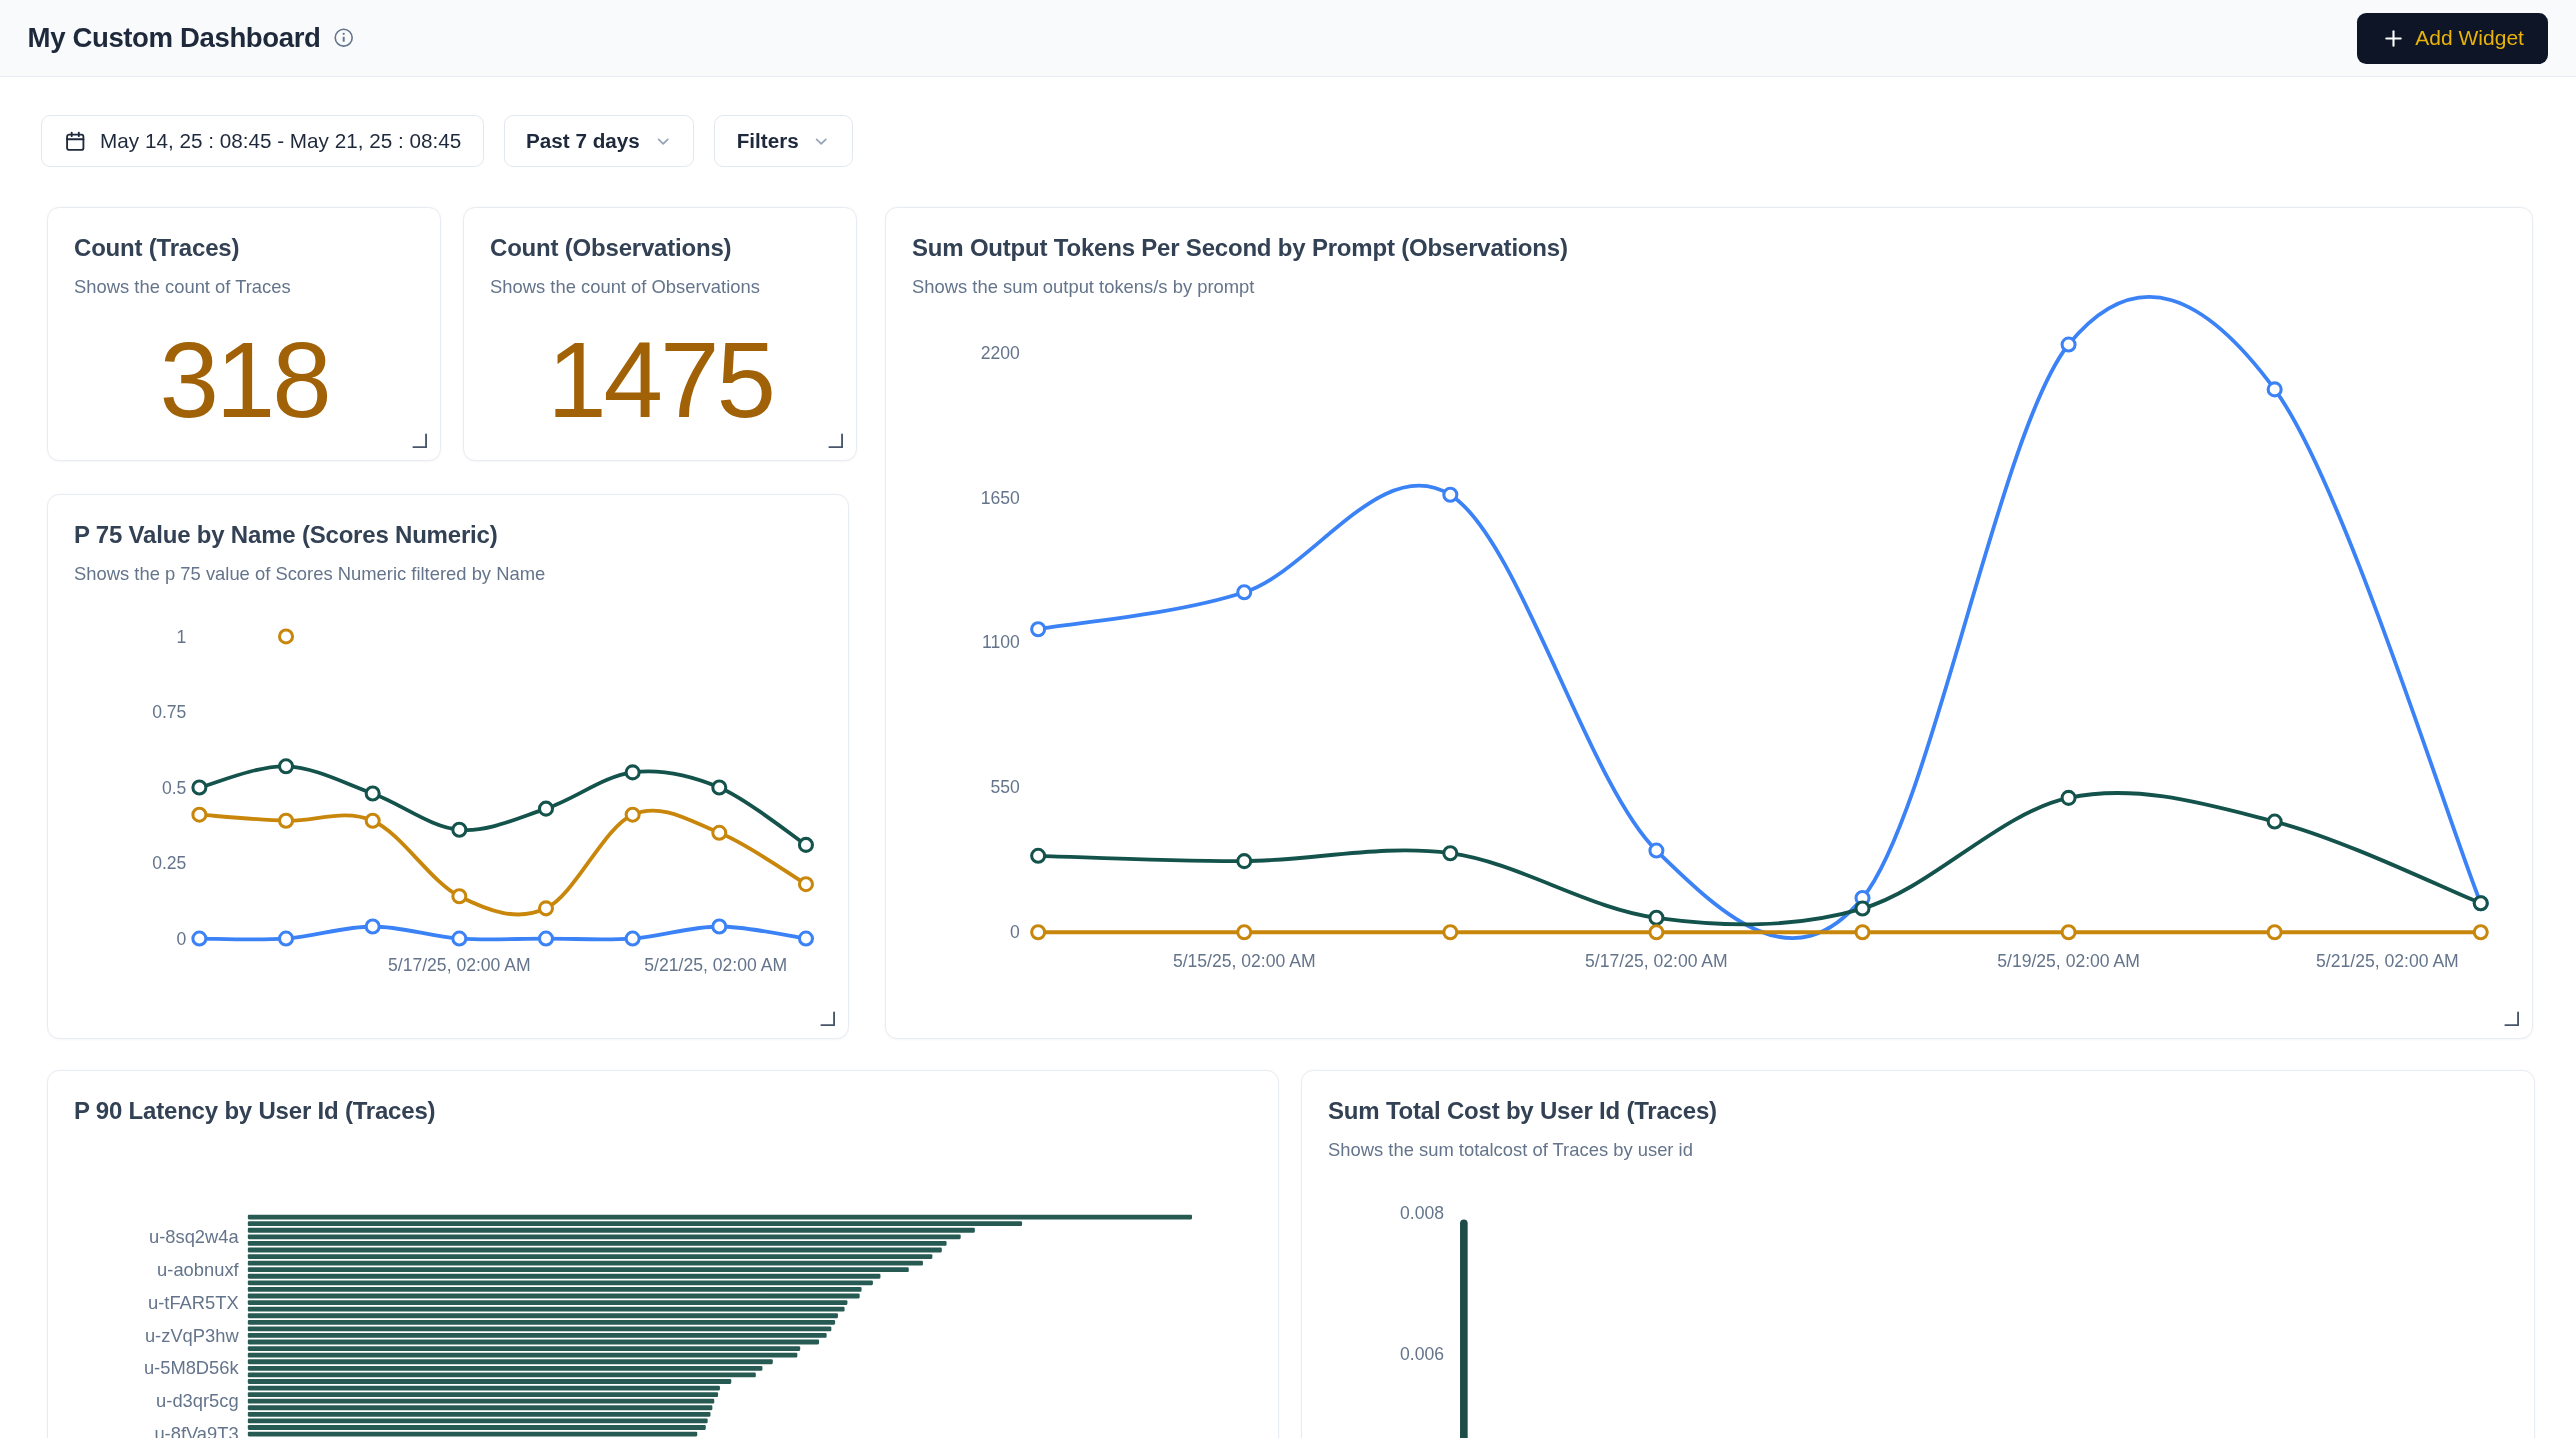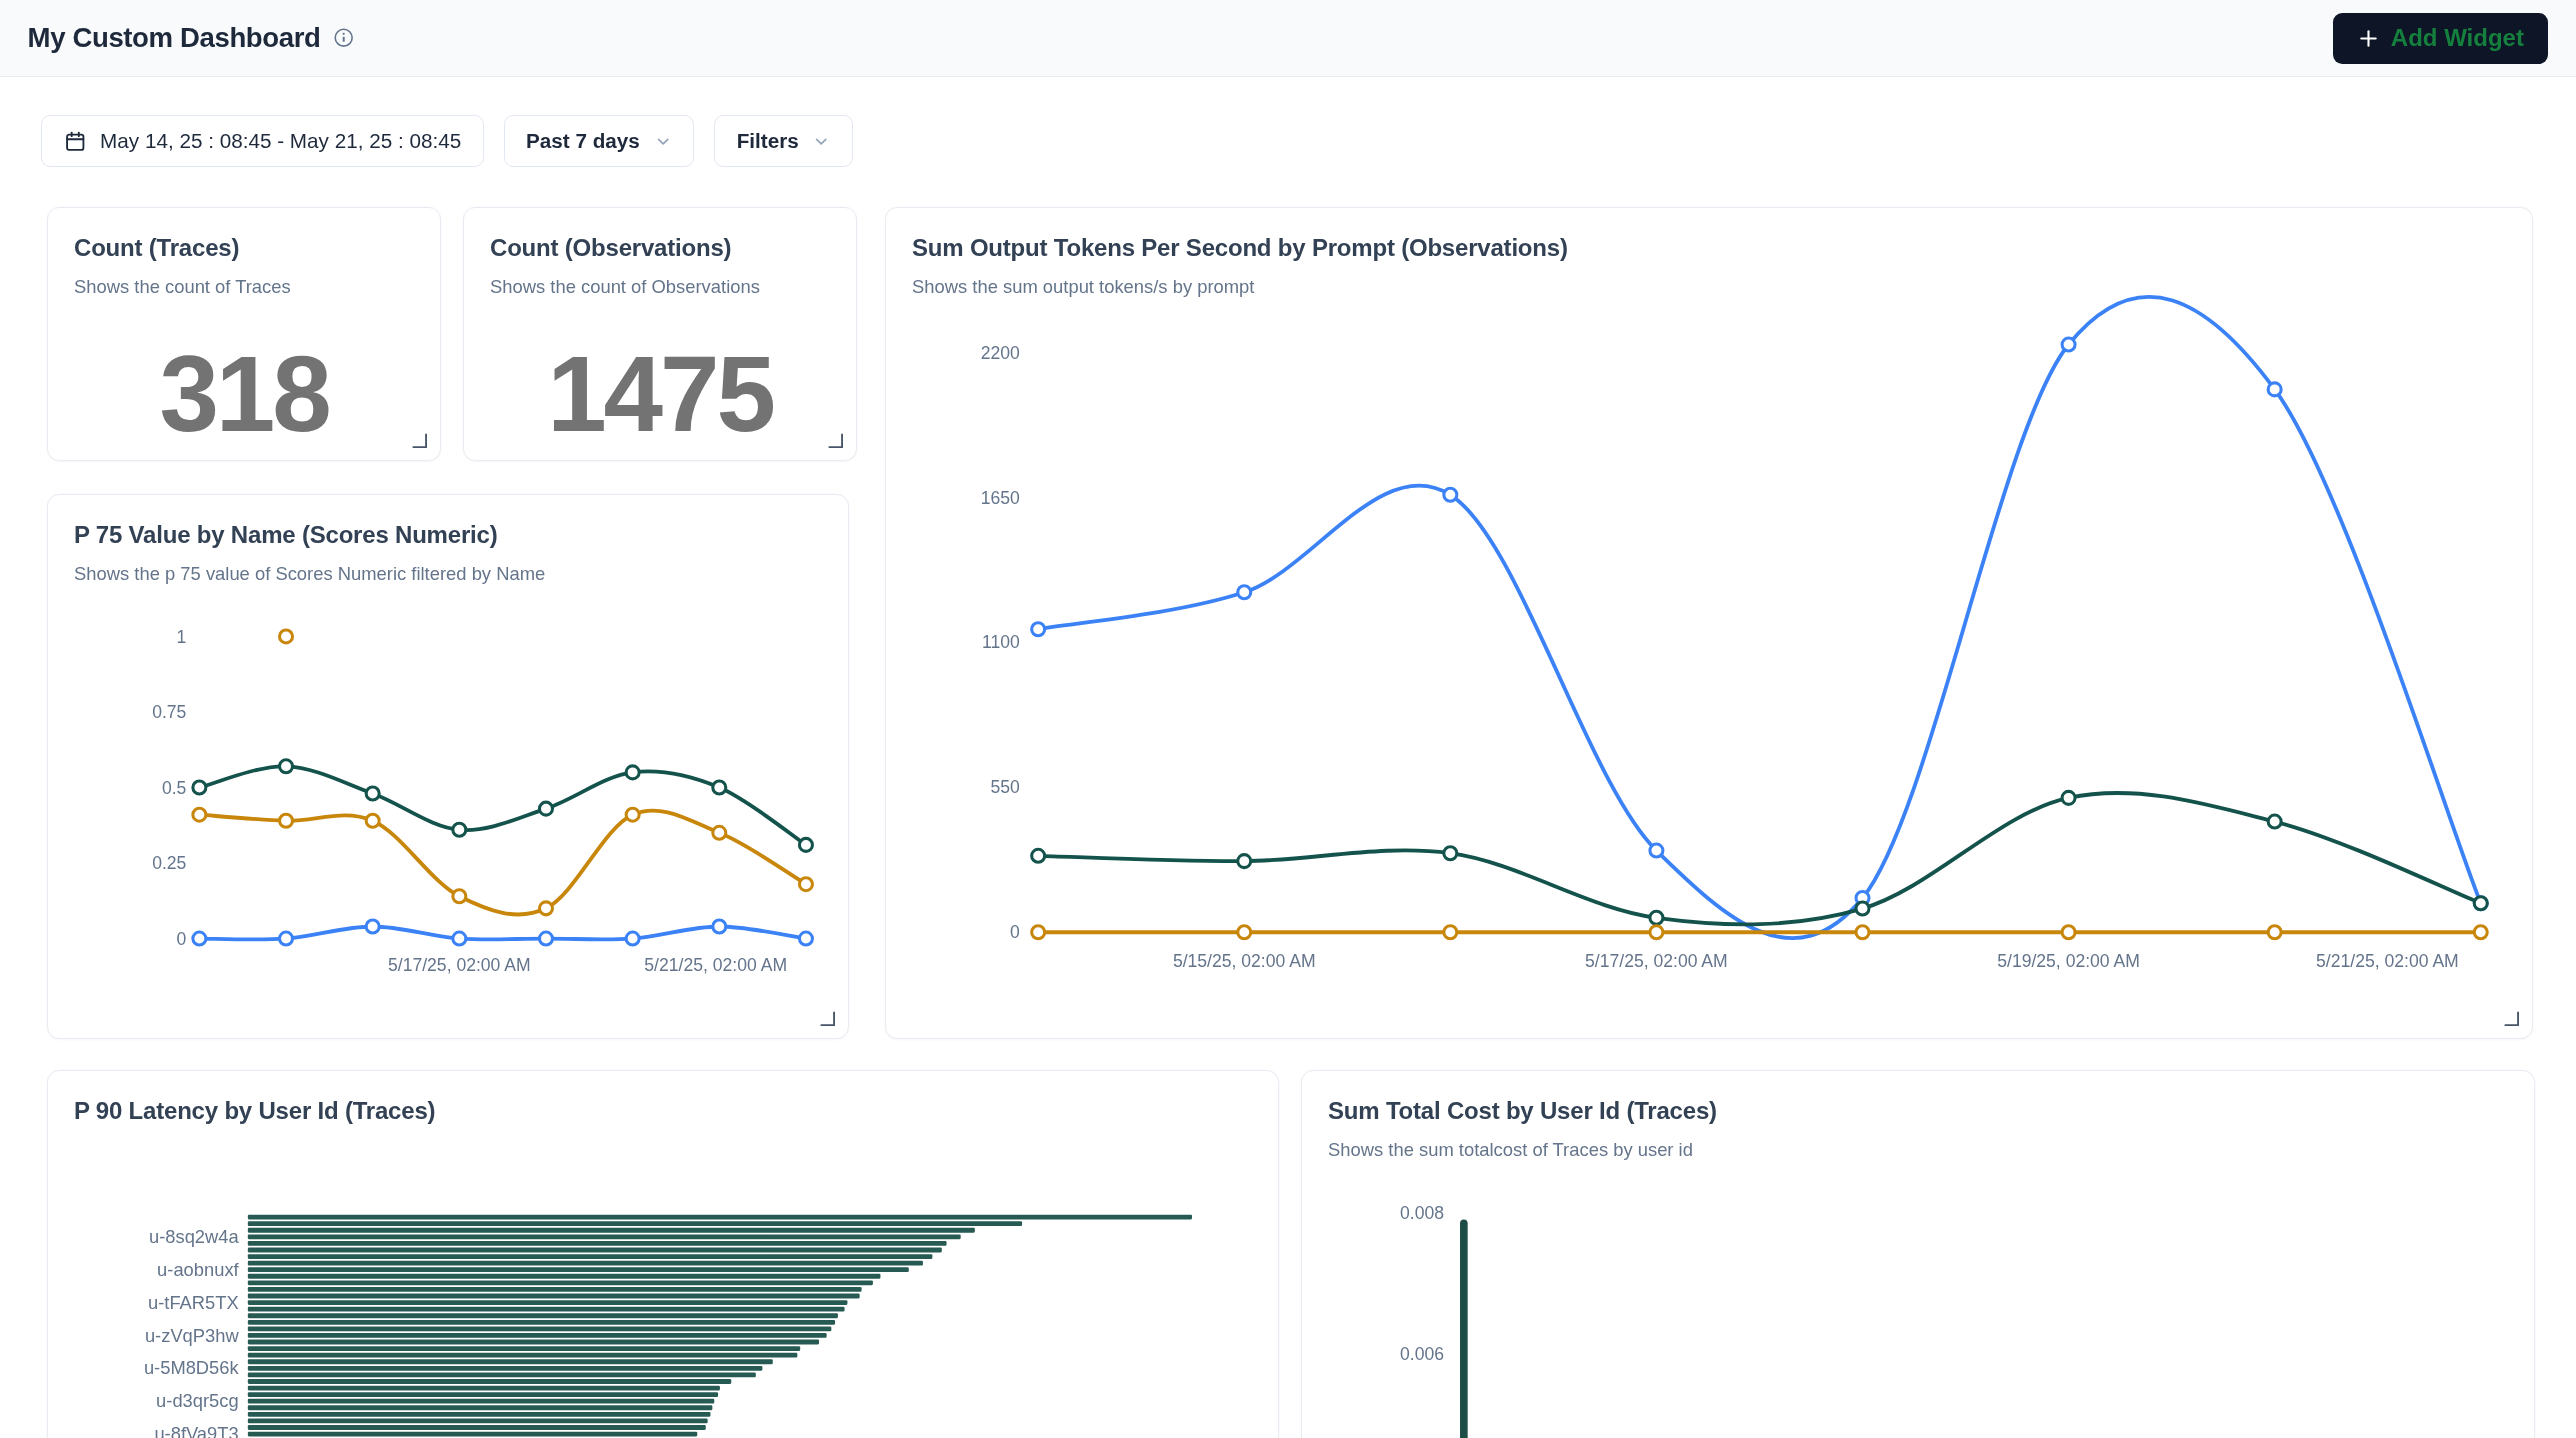--- a/index.html
+++ b/index.html
@@ -10,41 +10,41 @@
     -webkit-font-smoothing:antialiased;
   }
   .topbar {
     position:absolute; left:0; top:0; width:2576px; height:77px;
     background:#f8fafc; border-bottom:1.5px solid #e7ecf2;
     display:flex; align-items:center; padding:0 27.6px;
   }
   .page-title { font-size:27.6px; font-weight:700; color:#1e293b; letter-spacing:-0.4px; }
   .info-ic { margin-left:12.2px; display:flex; align-items:center; }
   .add-btn {
-    margin-left:auto; background:#0d1526; color:#15803d; border:none; cursor:pointer;
+    margin-left:auto; background:#0d1526; color:#eab308; border:none; cursor:pointer;
     height:51px; padding:0 24.5px; border-radius:9.2px; display:flex; align-items:center; gap:10.7px;
-    font-size:24px; font-weight:700; font-family:"Liberation Sans",sans-serif;
+    font-size:21px; font-weight:400; font-family:"Liberation Sans",sans-serif;
   }
   .toolbar { position:absolute; left:41px; top:115px; display:flex; gap:20px; }
   .tbtn {
     display:inline-flex; align-items:center; gap:12.2px; height:52px; padding:0 21.4px;
     background:#ffffff; border:1.5px solid #e2e8f0; border-radius:9.2px; cursor:pointer;
     font-size:20.7px; font-weight:500; color:#1e293b; font-family:"Liberation Sans",sans-serif;
   }
   .tbtn .chev { margin-left:1.5px; }
   .card {
     position:absolute; background:#ffffff; border:1.5px solid #e7ecf2; border-radius:12.2px;
     box-shadow:0 0.8px 2.3px rgba(15,23,42,0.04);
   }
   .card h2 { font-size:24px; font-weight:600; color:#334155; padding:26px 26px 0 26px; letter-spacing:-0.2px; }
   .card .desc { font-size:18.4px; color:#64748b; padding:13.8px 26px 0 26px; }
   .count-value {
     position:absolute; left:0; top:107px; width:100%; height:130px;
     display:flex; align-items:center; justify-content:center;
-    font-size:107px; font-weight:700; color:#737373; letter-spacing:-3.1px;margin-top:14px;
+    font-size:107px; font-weight:400; color:#a16207; letter-spacing:-3.1px;
   }
   .handle { position:absolute; right:12.2px; bottom:10.7px; width:17px; height:17px; cursor:nwse-resize; }
   svg.chart { position:absolute; left:1.5px; top:107px; overflow:visible; }
   svg text { font-family:"Liberation Sans", sans-serif; }
 </style>
 </head>
 <body>
 
 <header class="topbar">
   <div class="page-title">My Custom Dashboard</div>

